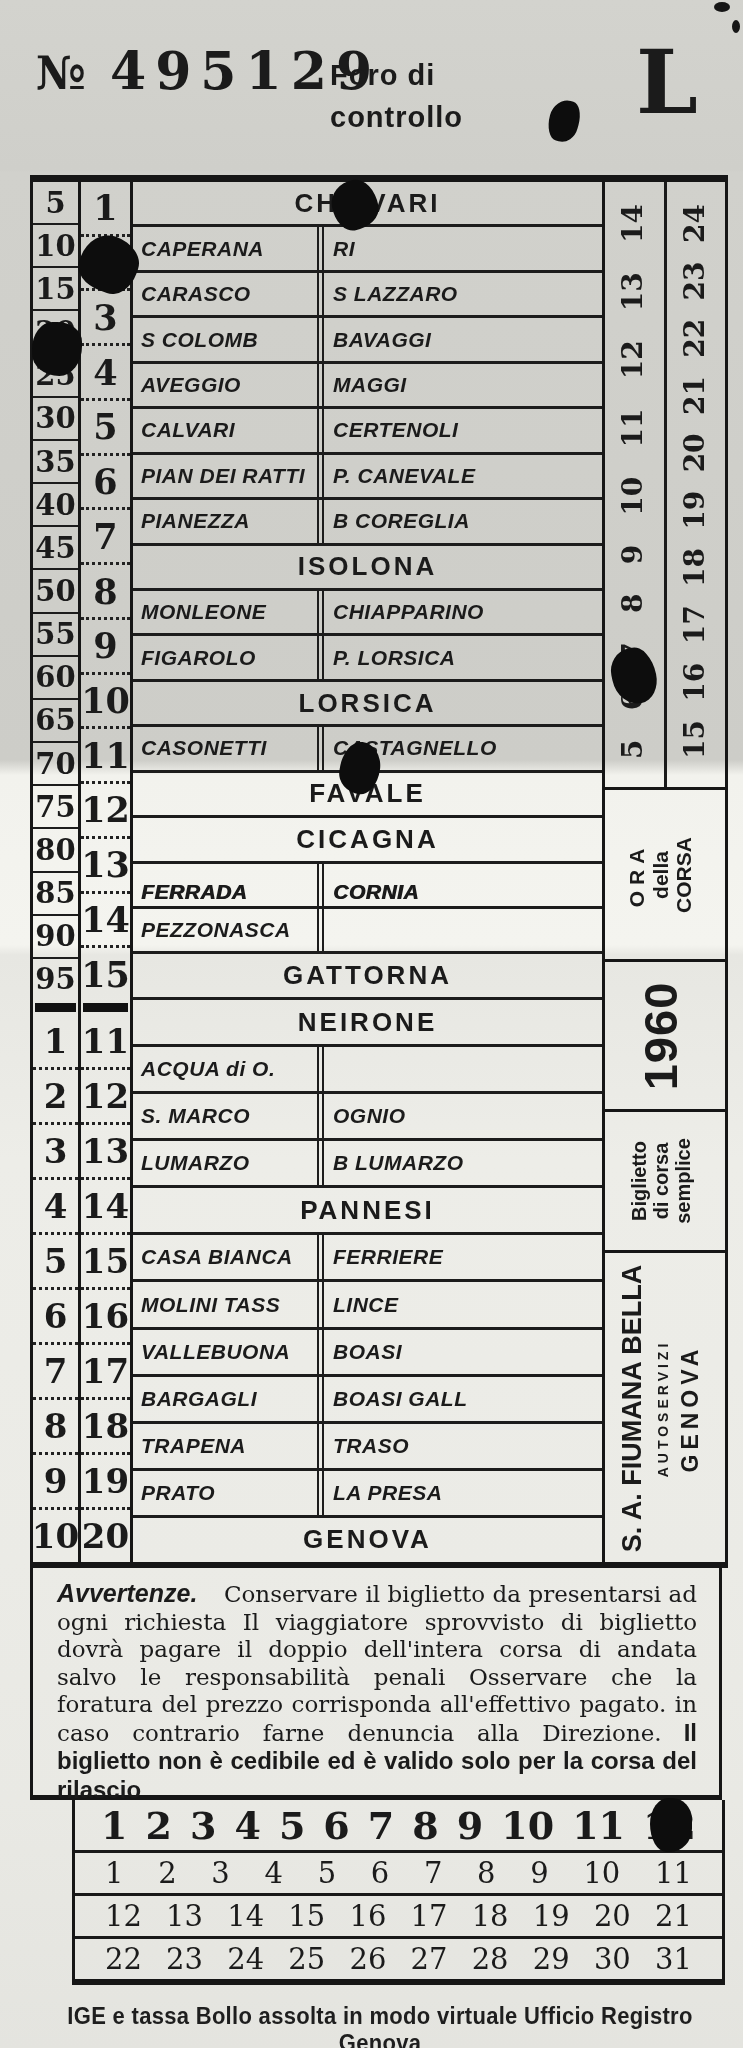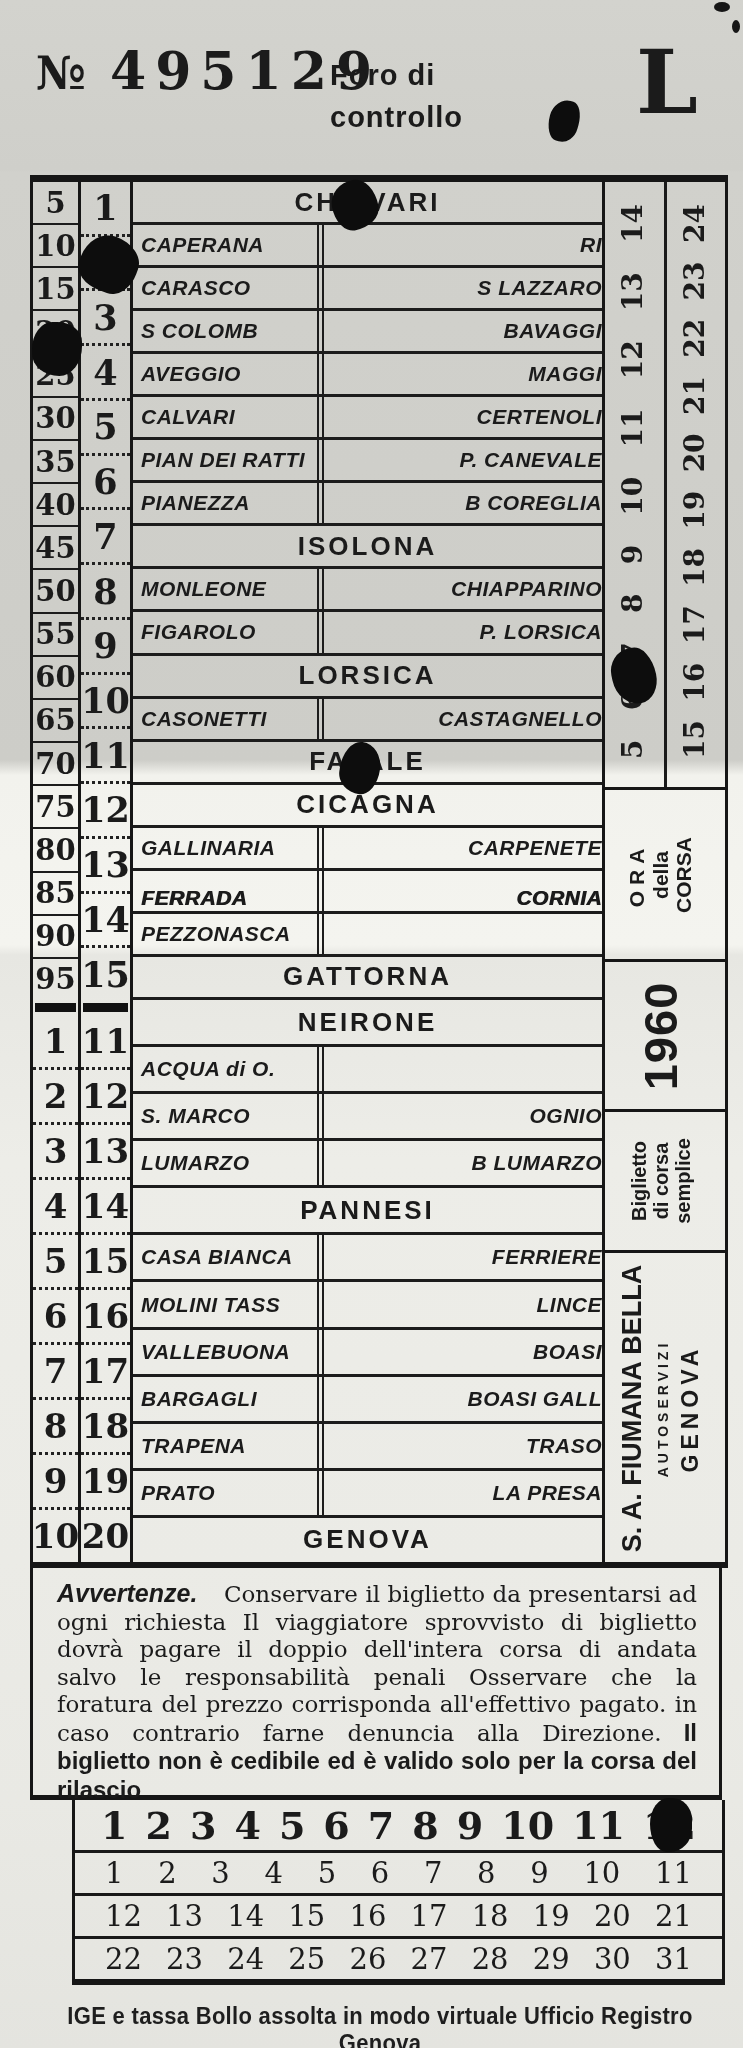--- a/index.html
+++ b/index.html
@@ -40,21 +40,21 @@
   .bar{height:9px;background:#121212;margin:3px 2px;flex-shrink:0;}
   .stations{width:469px;border-right:3px solid #161616;display:flex;flex-direction:column;}
   #stations-upper{height:818px;display:flex;flex-direction:column;}
   #stations-lower{flex:1;display:flex;flex-direction:column;}
   .srow{flex:1;display:flex;align-items:center;border-bottom:3px solid #1c1c1c;}
   #stations-lower .srow:last-child{border-bottom:none;}
   .shead{justify-content:center;font-weight:700;font-size:26px;letter-spacing:3px;}
   .scell{font-style:italic;font-weight:700;font-size:21px;letter-spacing:0.5px;white-space:nowrap;}
   .sleft{width:184px;padding-left:8px;box-sizing:border-box;flex-shrink:0;}
   .vd{align-self:stretch;width:3px;border-left:2.5px solid #1c1c1c;border-right:2.5px solid #1c1c1c;margin-right:9px;flex-shrink:0;}
-  .sright{flex:1;text-align:right;}
+  .sright{flex:1;}
   .sbold .scell{text-shadow:0.8px 0 0 currentColor;margin-top:14px;}
   
   .sidebar{flex:1;display:flex;flex-direction:column;}
   .hours{height:608px;border-bottom:3px solid #161616;display:flex;}
   .hcol{width:50%;height:100%;position:relative;}
   .hcol-early{border-right:3px solid #1a1a1a;}
   .hours .rot{position:absolute;top:0;left:0;width:605px;height:54px;
     transform-origin:0 0;transform:rotate(-90deg) translateX(-100%);
     display:flex;align-items:center;justify-content:space-between;
     padding:0 22px 0 28px;box-sizing:border-box;
@@ -247,25 +247,20 @@
           <div class="scell sleft">CASONETTI</div>
           <div class="vd"></div>
           <div class="scell sright">CASTAGNELLO</div>
         </div>
         <div class="srow shead">
           <div class="shead-label">FAVALE</div>
         </div>
         <div class="srow shead">
           <div class="shead-label">CICAGNA</div>
         </div>
-        <div class="srow spair">
-          <div class="scell sleft">GALLINARIA</div>
-          <div class="vd"></div>
-          <div class="scell sright">CARPENETE</div>
-        </div>
         <div class="srow spair sbold">
           <div class="scell sleft">FERRADA</div>
           <div class="vd"></div>
           <div class="scell sright">CORNIA</div>
         </div>
         <div class="srow spair">
           <div class="scell sleft">PEZZONASCA</div>
           <div class="vd"></div>
         </div>
         <div class="srow shead">

